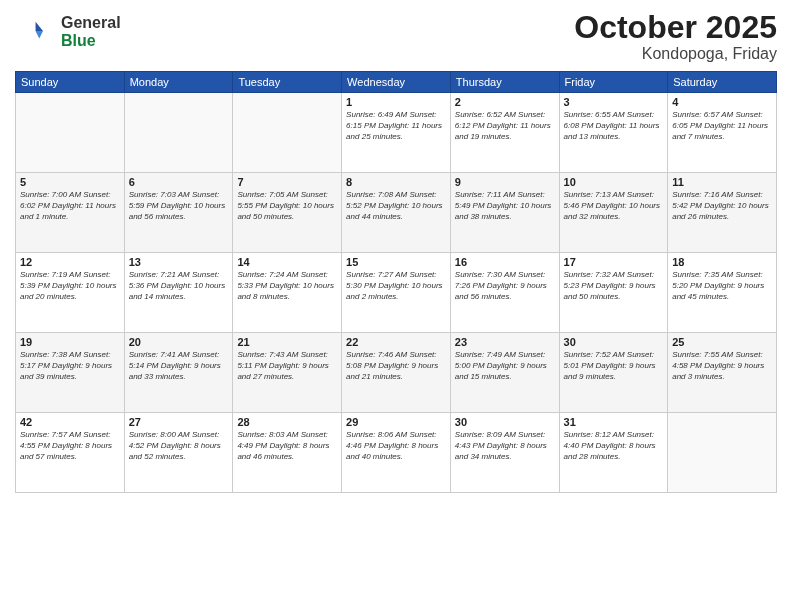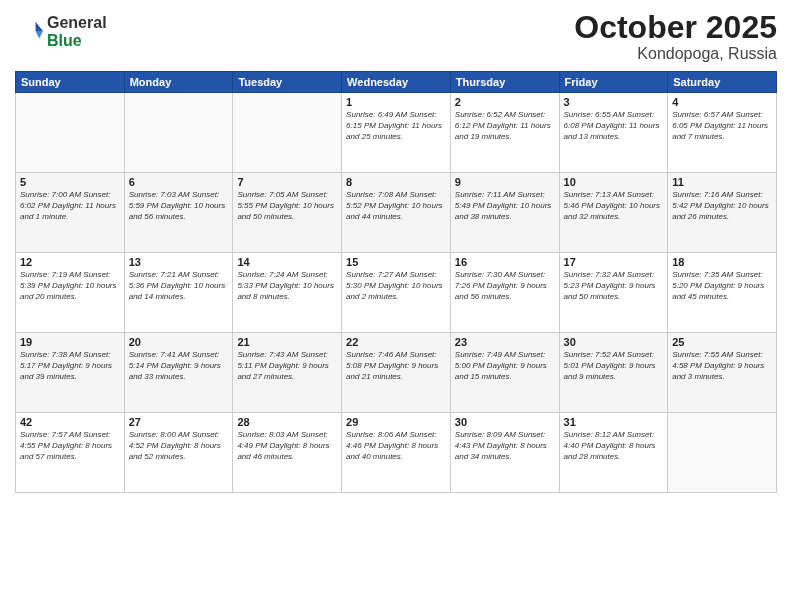--- a/index.html
+++ b/index.html
@@ -22,20 +22,21 @@
     }
     .logo {
       display: flex;
       align-items: center;
       margin-top: 4px;
     }
     .logo-text {
       display: flex;
       flex-direction: column;
       line-height: 1.1;
+      margin-left: 14px;
     }
     .logo-general {
       font-size: 16px;
       font-weight: bold;
       color: #333;
     }
     .logo-blue {
       font-size: 16px;
       font-weight: bold;
       color: #15803d;
@@ -60,21 +61,21 @@
     }
     table {
       width: 100%;
       border-collapse: collapse;
       table-layout: fixed;
     }
     thead tr th {
       background-color: #2255aa;
       color: #fff;
       font-size: 11px;
-      font-weight: bold;
+      font-weight: normal;
       padding: 4px 5px;
       text-align: left;
       border: 1px solid #1a4488;
     }
     tbody tr td {
       border: 1px solid #ccc;
       vertical-align: top;
       padding: 3px 4px;
       font-size: 8.5px;
       color: #333;
@@ -111,21 +112,21 @@
         <polygon points="22,4 30,14 22,14" fill="#2255aa"></polygon>
         <polygon points="22,14 30,14 26,22" fill="#4488dd"></polygon>
       </svg>
       <div class="logo-text">
         <span class="logo-general">General</span>
         <span class="logo-blue">Blue</span>
       </div>
     </div>
     <div class="title-block">
       <div class="month-title">October 2025</div>
-      <div class="location">Kondopoga, Russia</div>
+      <div class="location">Kondopoga, Friday</div>
     </div>
   </div>
 
   <table>
     <thead>
       <tr>
         <th>Sunday</th>
         <th>Monday</th>
         <th>Tuesday</th>
         <th>Wednesday</th>

